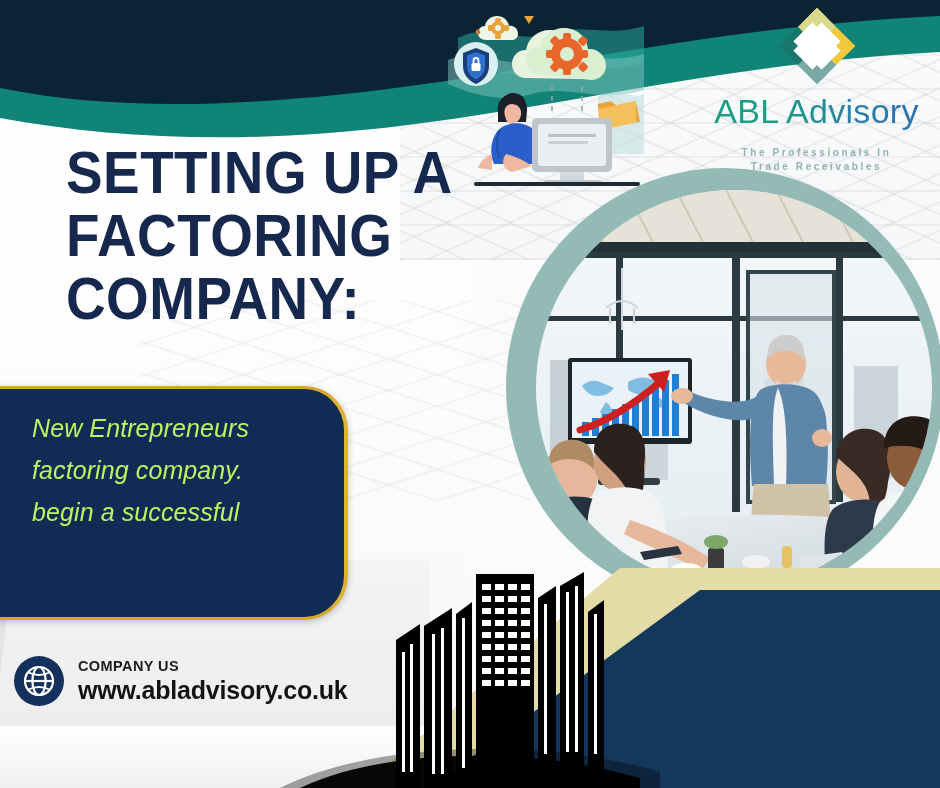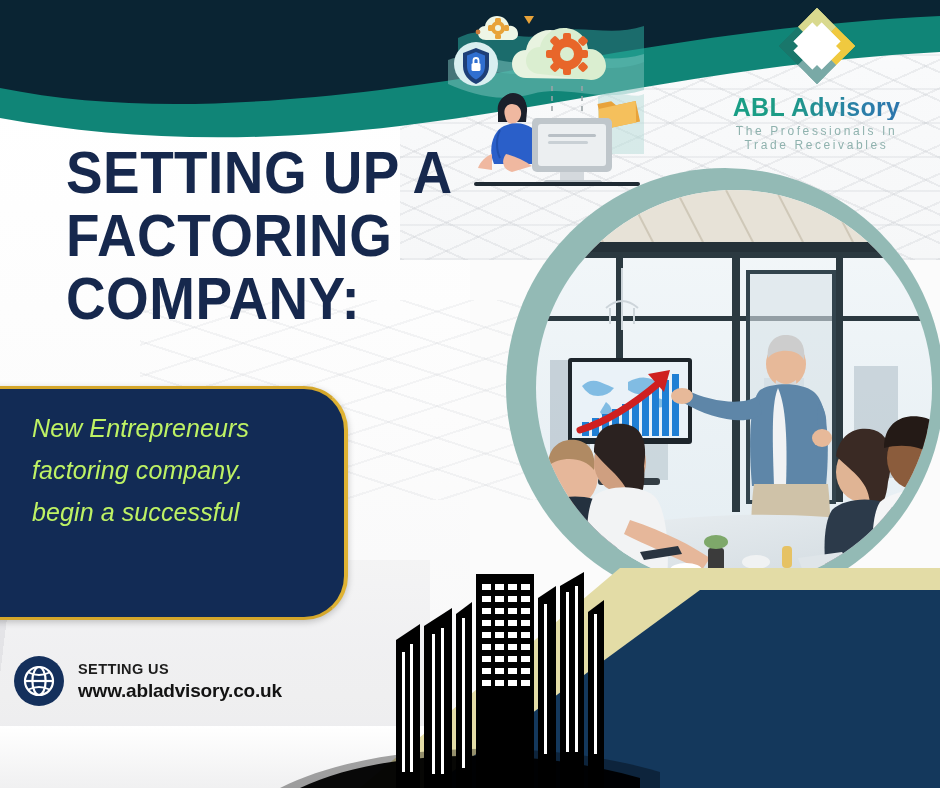--- a/index.html
+++ b/index.html
@@ -72,32 +72,32 @@
     position:absolute;left:42px;top:18px;width:282px;
     color:#bef264;font-style:italic;font-weight:400;
     font-size:25px;line-height:42px;letter-spacing:.1px;
   }
 
   
   .contact{position:absolute;left:14px;top:656px;display:flex;align-items:center;gap:14px;}
   .globe{width:50px;height:50px;border-radius:50%;background:#14305c;display:flex;align-items:center;justify-content:center;flex:0 0 auto;}
   .contact-txt{display:flex;flex-direction:column;line-height:1;}
   .contact-label{color:#1c1c1c;font-weight:bold;font-size:14.5px;letter-spacing:.4px;margin-bottom:5px;}
-  .contact-url{color:#131313;font-weight:bold;font-size:19px;letter-spacing:-.2px;}
+  .contact-url{color:#131313;font-weight:bold;font-size:25px;letter-spacing:-.2px;}
 
   
   .logo{position:absolute;right:16px;top:4px;width:215px;text-align:center;}
   .logo-mark{width:84px;height:84px;margin:0 auto 2px;}
   .logo-name{
-    font-size:25px;font-weight:bold;letter-spacing:.3px;line-height:1.05;
+    font-size:34px;font-weight:normal;letter-spacing:.3px;line-height:1.05;
     background:linear-gradient(90deg,#16a085 0%,#1d9b86 35%,#2b7fa8 70%,#2c6fb0 100%);
     -webkit-background-clip:text;background-clip:text;color:transparent;
   }
   .logo-tag{
-    margin-top:4px;color:#8fb2ae;font-size:12px;font-weight:normal;
+    margin-top:16px;color:#8fb2ae;font-size:10px;font-weight:bold;
     letter-spacing:2.6px;line-height:14px;text-transform:none;
   }
 
   
   .photo-ring{
     position:absolute;left:506px;top:168px;width:438px;height:438px;
     border-radius:50%;background:#93bab5;
   }
   .photo-circle{
     position:absolute;left:536px;top:190px;width:396px;height:396px;
@@ -455,18 +455,18 @@
     <div class="globe">
       <svg width="34" height="34" viewBox="0 0 34 34">
         <circle cx="17" cy="17" r="14" fill="none" stroke="#ffffff" stroke-width="2.2"></circle>
         <ellipse cx="17" cy="17" rx="6.6" ry="14" fill="none" stroke="#ffffff" stroke-width="2.2"></ellipse>
         <line x1="3" y1="17" x2="31" y2="17" stroke="#ffffff" stroke-width="2.2"></line>
         <path d="M6.5,8.5 Q17,13.5 27.5,8.5" fill="none" stroke="#ffffff" stroke-width="1.8"></path>
         <path d="M6.5,25.5 Q17,20.5 27.5,25.5" fill="none" stroke="#ffffff" stroke-width="1.8"></path>
       </svg>
     </div>
     <div class="contact-txt">
-      <div class="contact-label">SETTING US</div>
+      <div class="contact-label">COMPANY US</div>
       <div class="contact-url">www.abladvisory.co.uk</div>
     </div>
   </div>
 
 </div>
 
 </body></html>

